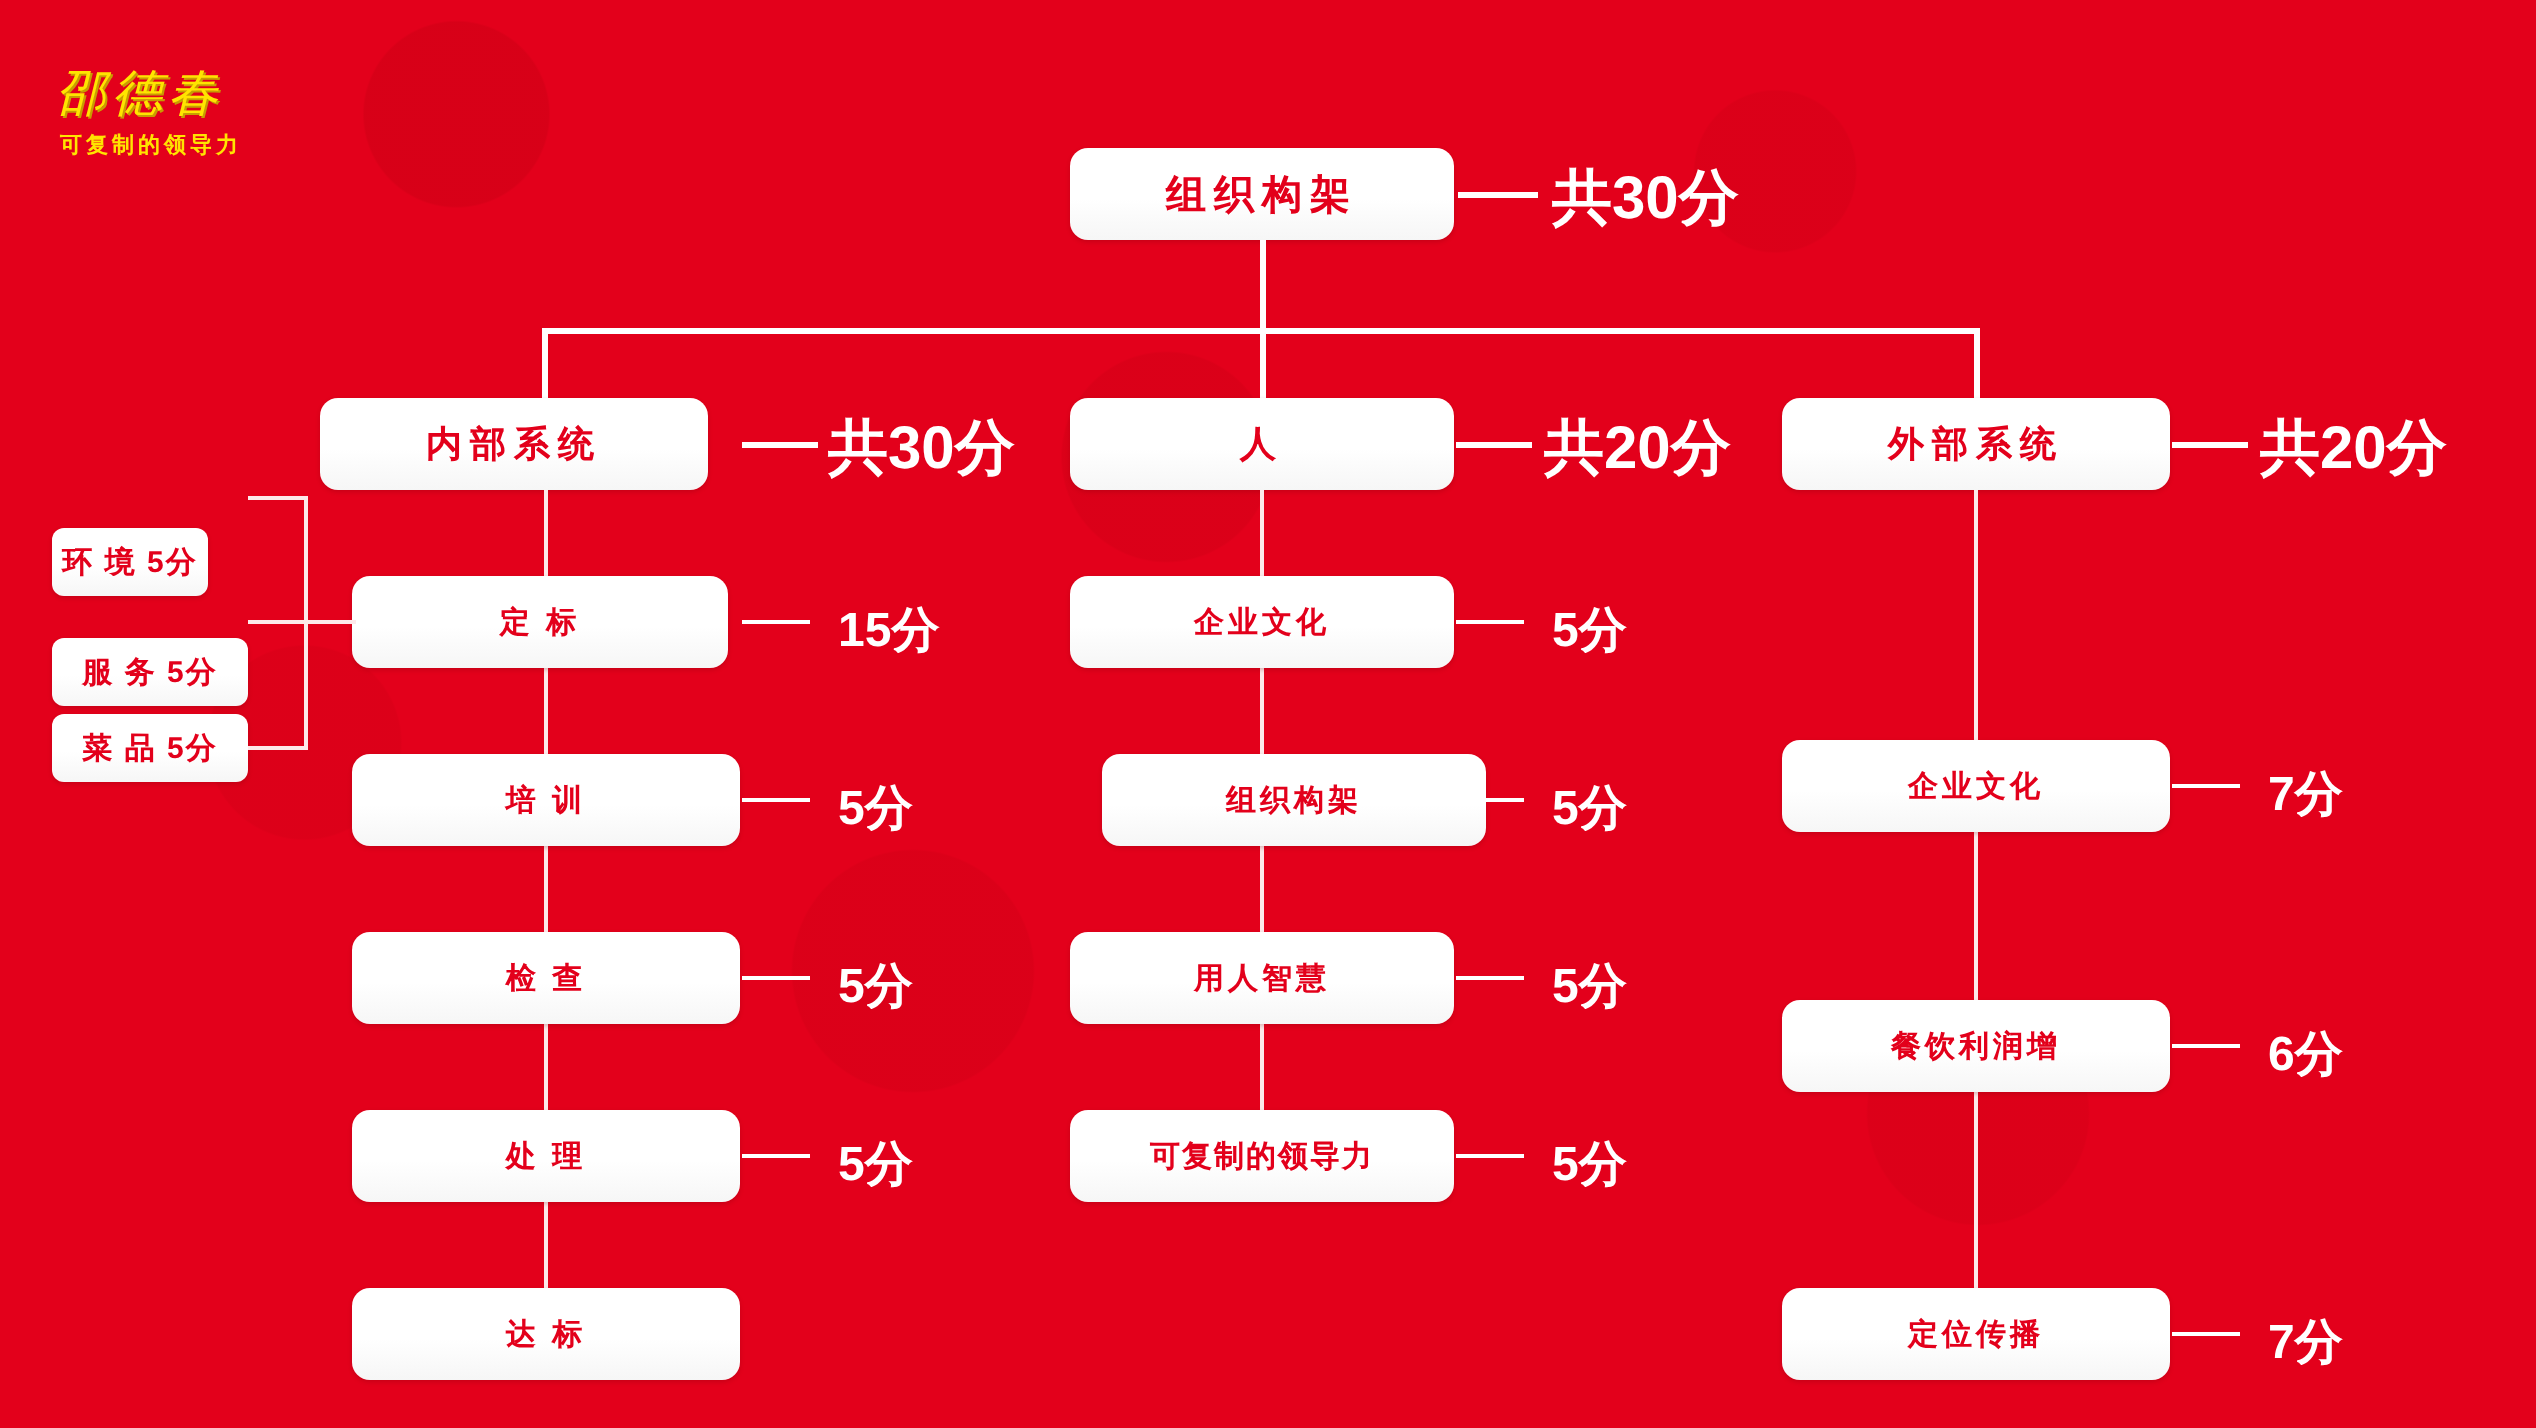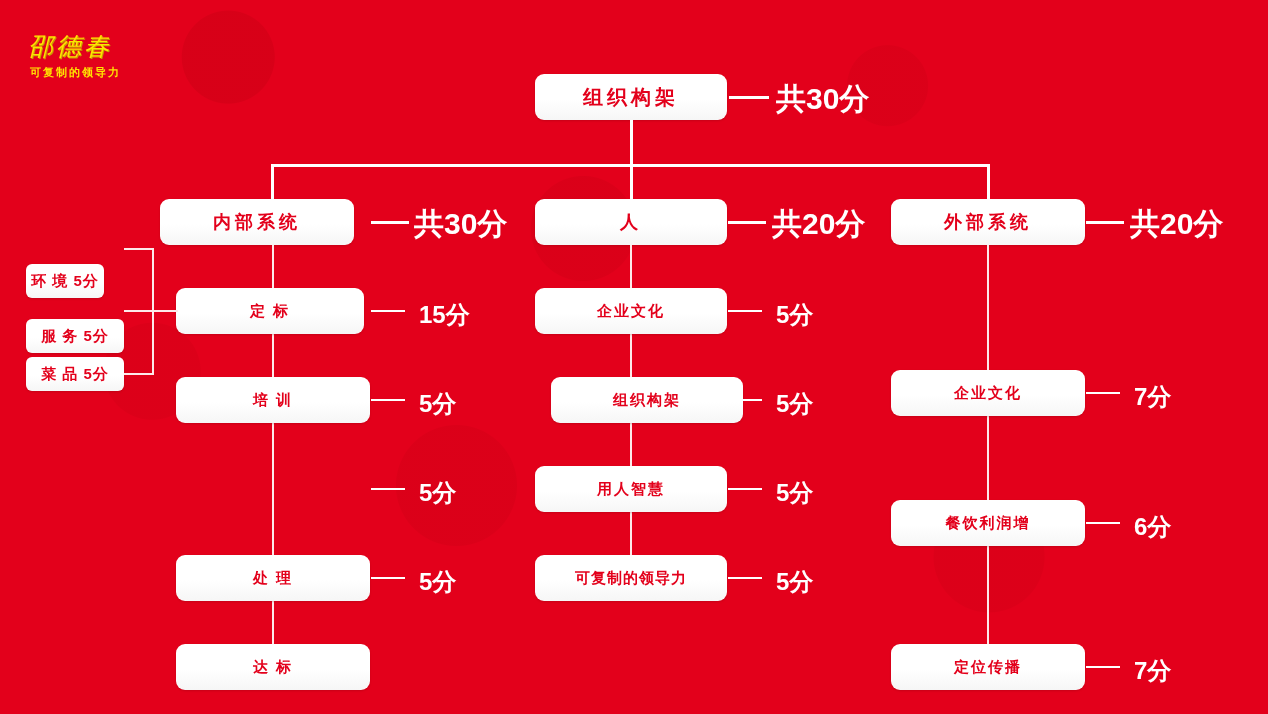--- a/index.html
+++ b/index.html
@@ -133,20 +133,21 @@
   <div class="line v thin" style="left:272px; top:245px; width:2px; height:422px;"></div>
 
   <div class="node small" style="left:176px; top:288px; width:188px; height:46px;">定 标</div>
   <div class="line h" style="left:371px; top:310px; width:34px; height:2px;"></div>
   <div class="score sm" style="left:419px; top:299px;">15分</div>
 
   <div class="node small" style="left:176px; top:377px; width:194px; height:46px;">培 训</div>
   <div class="line h" style="left:371px; top:399px; width:34px; height:2px;"></div>
   <div class="score sm" style="left:419px; top:388px;">5分</div>
 
+  <div class="node small" style="left:176px; top:466px; width:194px; height:46px;">检 查</div>
   <div class="line h" style="left:371px; top:488px; width:34px; height:2px;"></div>
   <div class="score sm" style="left:419px; top:477px;">5分</div>
 
   <div class="node small" style="left:176px; top:555px; width:194px; height:46px;">处 理</div>
   <div class="line h" style="left:371px; top:577px; width:34px; height:2px;"></div>
   <div class="score sm" style="left:419px; top:566px;">5分</div>
 
   <div class="node small" style="left:176px; top:644px; width:194px; height:46px;">达 标</div>
 
   <div class="node chip" style="left:26px; top:232px; width:78px; height:34px;margin-top:32px;">环 境 5分</div>

